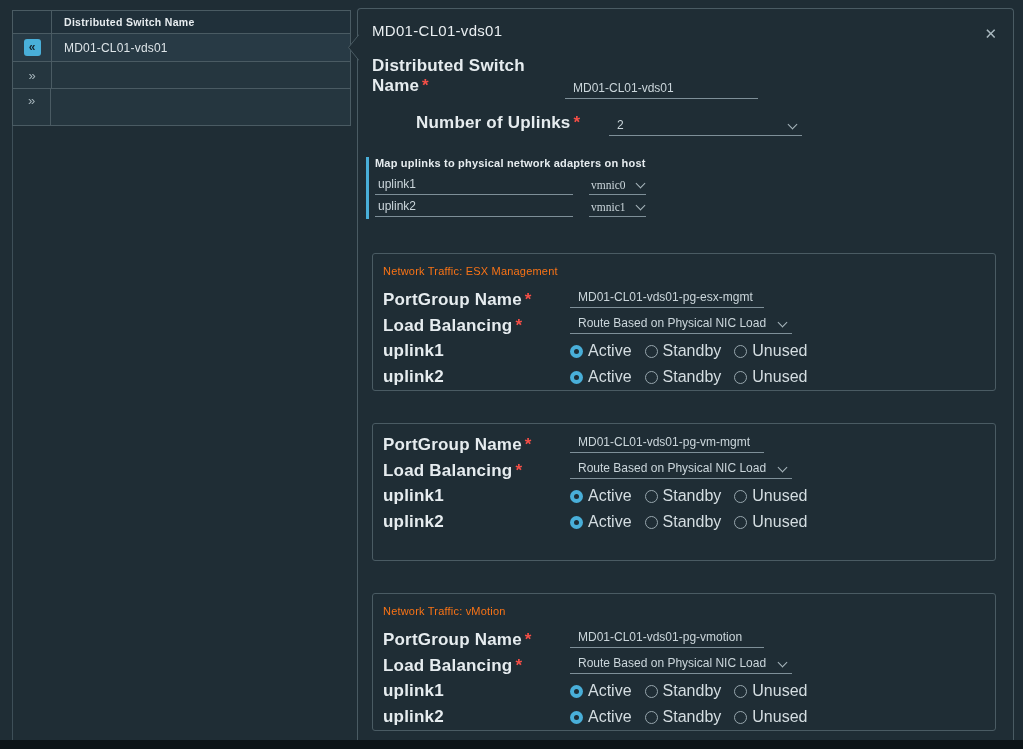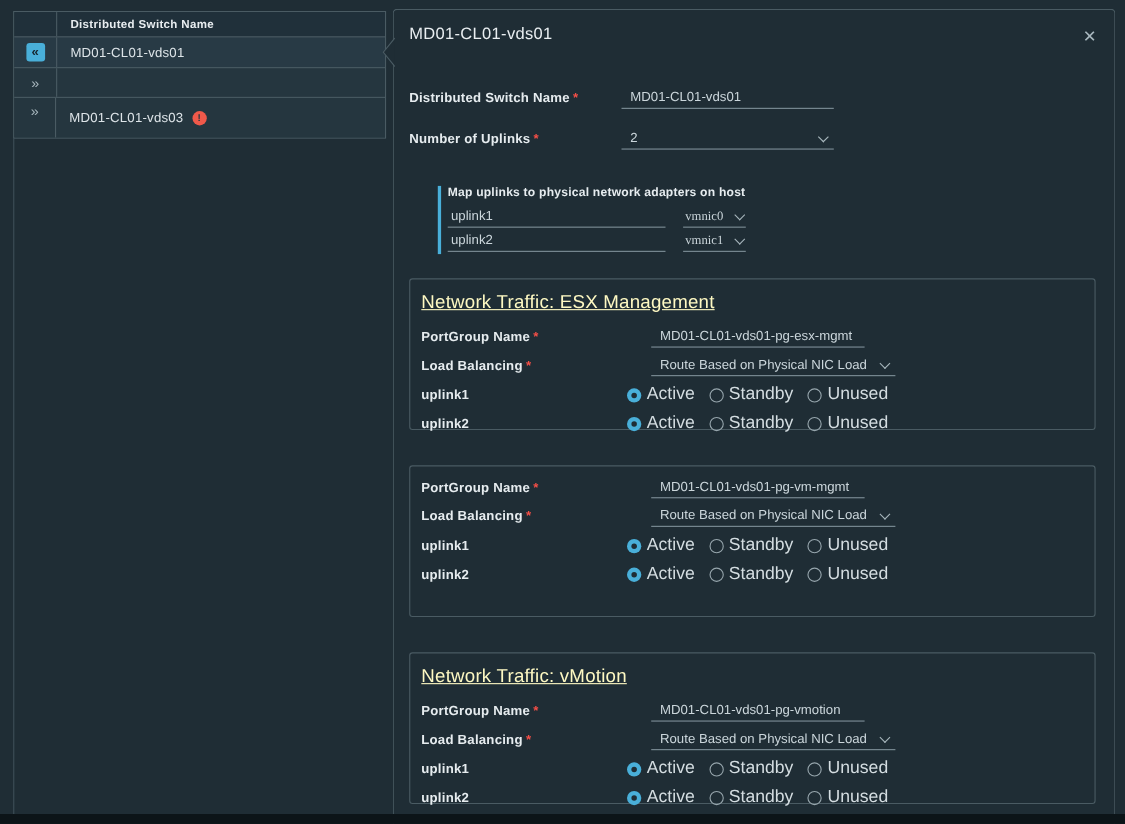--- a/index.html
+++ b/index.html
@@ -38,52 +38,52 @@
   .notch{position:absolute;left:346px;top:34px;z-index:3;}
   
   .panel{position:absolute;left:357px;top:8px;width:657px;height:741px;
     box-sizing:border-box;border:1px solid #4a5b63;border-bottom:none;
     border-radius:4px 4px 0 0;background:#1f2d35;}
   .panel-title{position:absolute;left:14px;top:13px;font-size:15px;color:#e9eef1;
     letter-spacing:.3px;}
   .close-btn{position:absolute;right:16px;top:17px;font-size:15px;color:#a9b8bf;
     cursor:pointer;line-height:1;}
   
-  .flabel{font-size:12px;font-weight:bold;color:#e6ecef;letter-spacing:.2px;}
+  .flabel{font-size:17px;font-weight:bold;color:#e6ecef;letter-spacing:.2px;}
   .req{color:#f54f47;margin-left:3px;font-weight:bold;}
   .fvalue{box-sizing:border-box;border-bottom:1px solid #7e8f98;
     font-size:12px;color:#cbd6db;padding:0 0 3px 8px;position:relative;
     white-space:nowrap;overflow:hidden;}
   .chev{position:absolute;right:6px;bottom:7px;width:6px;height:6px;
     border-right:1.5px solid #a8b7bd;border-bottom:1.5px solid #a8b7bd;
     transform:rotate(45deg);}
   
   .top-fields{position:absolute;left:14px;top:69px;width:400px;}
   .frow{display:flex;align-items:flex-end;}
   .frow .flabel{width:193px;flex:0 0 193px;padding-bottom:3px;}
   .frow .fvalue{width:193px;flex:0 0 193px;}
   .frow.h21{height:21px;}
   .frow.h19{height:19px;}
-  .frow.gap{margin-top:16px;}
-  
-  .uplink-map{position:absolute;left:8px;top:160px;border-left:3px solid #49afd9;
-    padding:0 0 2px 6px;margin-left:32px;}
+  .frow.gap{margin-top:16px;margin-left:44px;}
+  
+  .uplink-map{position:absolute;left:8px;top:148px;border-left:3px solid #49afd9;
+    padding:0 0 2px 6px;}
   .map-caption{font-size:11px;font-weight:bold;color:#e6ecef;height:16px;
     letter-spacing:.2px;}
   .map-row{display:flex;align-items:flex-end;height:19px;margin-top:3px;}
   .map-row .fvalue.upl{width:198px;flex:0 0 198px;padding-left:3px;}
   .map-row .fvalue.nic{width:57px;flex:0 0 57px;margin-left:16px;font-size:11.5px;
     padding-left:2px;padding-right:12px;font-family:Liberation Serif, serif;}
   .map-row .fvalue.nic .chev{right:2px;}
   
   .tsection{position:absolute;left:14px;width:624px;height:138px;box-sizing:border-box;
     border:1px solid #4a5b63;border-radius:3px;padding:11px 12px 0 10px;}
   .tsection.s0{top:244px;} .tsection.s1{top:414px;} .tsection.s2{top:584px;}
-  .sec-title{font-size:17px;color:#fef9c3;letter-spacing:.2px;margin-bottom:13px;text-decoration:underline;}
-  .srow{display:flex;align-items:flex-end;height:18px;margin-bottom:8px;gap:22px;}
+  .sec-title{font-size:11px;color:#f97316;letter-spacing:.2px;margin-bottom:13px;}
+  .srow{display:flex;height:18px;margin-bottom:8px;}
   .srow .flabel{width:187px;flex:0 0 187px;padding-bottom:3px;}
   .srow .fvalue.w194{width:194px;flex:0 0 194px;}
   .srow .fvalue.w222{width:222px;flex:0 0 222px;padding-right:18px;}
   .rrow{display:flex;align-items:center;height:18px;margin-top:8px;margin-bottom:8px;}
   .rrow .flabel{width:187px;flex:0 0 187px;}
   .radios{display:flex;align-items:center;gap:13px;}
   .opt{display:inline-flex;align-items:center;gap:5px;font-size:16px;color:#d4dde1;
     cursor:pointer;}
   .radio{width:13px;height:13px;border-radius:50%;box-sizing:border-box;
     border:1px solid #97a6ad;position:relative;flex:0 0 13px;}
@@ -117,24 +117,20 @@
   <div class="ds-row r2">
     <div class="icon-cell">
       <span class="expand-btn">»</span>
     </div>
   </div>
 
   <div class="ds-row tall">
     <div class="icon-cell top">
       <span class="expand-btn">»</span>
     </div>
-    <div class="name-cell">
-      <span>MD01-CL01-vds03</span>
-      <span class="err-badge">!</span>
-    </div>
   </div>
 </div>
 
 <svg class="notch" width="13" height="27">
   <path d="M13,0.5 L2.5,13.5 L13,26.5" fill="#1f2d35" stroke="#4a5b63" stroke-width="1"></path>
 </svg>
 
 <div class="panel">
   <div class="panel-title">MD01-CL01-vds01</div>
   <span class="close-btn">✕</span>

